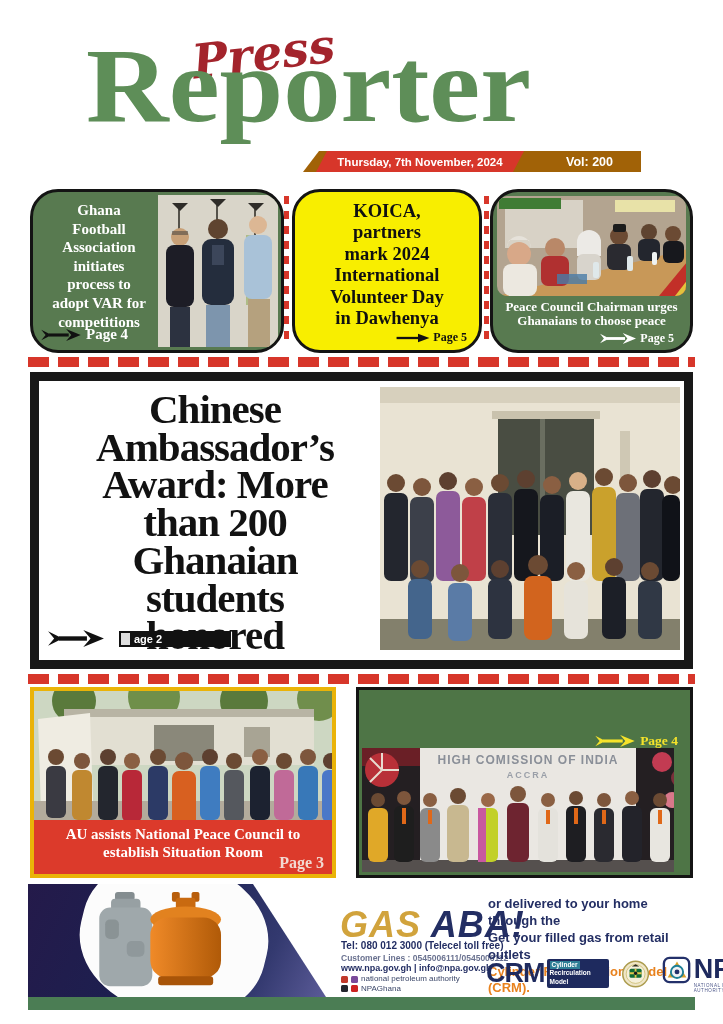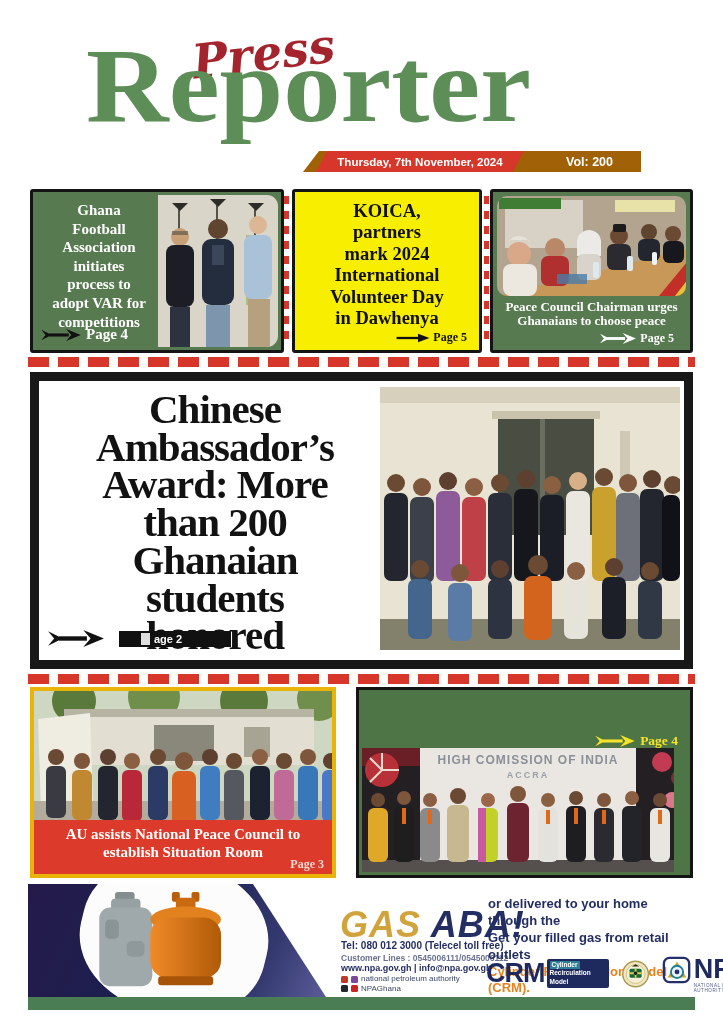--- a/index.html
+++ b/index.html
@@ -20,21 +20,21 @@
   .date-vol { position:absolute; right:28px; top:0; height:100%; display:flex; align-items:center;
     color:#fff; font-weight:bold; font-size:12.5px; }
 
   
   .h-dash { position:absolute; left:28px; width:667px; height:10px;
     background:repeating-linear-gradient(90deg,#d7362a 0 21px,transparent 21px 30px); }
   .v-dash { position:absolute; top:196px; width:5px; height:150px;
     background:repeating-linear-gradient(180deg,#d7362a 0 8px,transparent 8px 15px); }
 
   
-  .tbox { position:absolute; top:189px; height:164px; border:3.5px solid #141414; border-radius:3px; overflow:hidden; }
+  .tbox { position:absolute; top:189px; height:164px; border:3.5px solid #141414; border-radius:28px; overflow:hidden; }
   .tbox1 { left:30px; width:254px; background:#587a50; }
   .tbox1 .hl { position:absolute; left:2px; top:9px; width:128px; text-align:center; color:#fff;
     font-weight:bold; font-size:15px; line-height:1.24; }
   .tbox1 .pg { position:absolute; left:8px; bottom:7px; display:flex; align-items:center; gap:5px;
     color:#111; }
   .tbox1 .pg .lbl { color:#fff; font-weight:bold; font-size:15px; }
   .tbox1 .photo { position:absolute; right:3px; top:3px; bottom:3px; width:120px; border-radius:0 11px 11px 0; overflow:hidden; }
 
   .tbox2 { left:292px; width:190px; background:#f8ee00; }
   .tbox2 .hl { position:absolute; left:0; top:9px; width:100%; text-align:center; color:#101010;
@@ -50,29 +50,29 @@
   .tbox3 .pg .lbl { color:#fff; font-weight:bold; font-size:12px; }
 
   
   .main-box { position:absolute; left:30px; top:372px; width:663px; height:297px; border:9px solid #181818; background:#fff; }
   .main-box .hl { position:absolute; left:0; top:10px; width:352px; text-align:center; color:#121212;
     font-weight:bold; font-size:41px; line-height:0.92; letter-spacing:-1px; }
   .main-box .photo { position:absolute; right:4px; top:6px; width:300px; height:263px; overflow:hidden; }
   .main-box .pg-arrow { position:absolute; left:6px; top:249px; color:#111; }
   .main-badge { position:absolute; left:80px; top:250px; width:112px; height:16px; background:#111;
     color:#fff; font-family:"Liberation Sans",sans-serif; font-weight:bold; font-size:11px;
-    display:flex; align-items:center; padding-left:22px; gap:4px; }
+    display:flex; align-items:center; padding-left:2px; gap:4px; }
   .main-badge::before { content:""; display:block; width:9px; height:12px; background:#dedede; }
 
   
   .bpanel-l { position:absolute; left:30px; top:687px; width:306px; height:191px; border:4px solid #eab308; overflow:hidden; }
   .bpanel-l .photo { position:absolute; inset:0; }
   .cap-band { position:absolute; left:0; right:0; bottom:0; height:54px; background:#dc3a2b; }
   .cap-band .hl { margin-top:6px; text-align:center; color:#fff; font-weight:bold; font-size:15px; line-height:1.18; }
-  .cap-band .pg { position:absolute; right:8px; bottom:2px; color:#f2d9d2; font-size:12px; font-weight:bold; }
+  .cap-band .pg { position:absolute; right:8px; bottom:2px; color:#f2d9d2; font-size:16px; font-weight:bold; }
 
   .bpanel-r { position:absolute; left:356px; top:687px; width:337px; height:191px; border:3px solid #141414; background:#4e7546; overflow:hidden; }
   .bpanel-r .hl { position:absolute; left:0; top:7px; width:100%; text-align:center; color:#fff;
     font-weight:bold; font-size:15.5px; line-height:1.28; }
   .bpanel-r .pg { position:absolute; right:12px; top:43px; display:flex; align-items:center; gap:5px; color:#f5e32a; z-index:2; }
   .bpanel-r .pg .lbl { color:#f5e32a; font-weight:bold; font-size:13.5px; }
   .bpanel-r .photo { position:absolute; left:3px; right:16px; bottom:3px; height:124px; overflow:hidden; }
 
   
   .footer { position:absolute; left:28px; top:884px; width:667px; height:126px; background:#fff; font-family:"Liberation Sans",sans-serif; }

